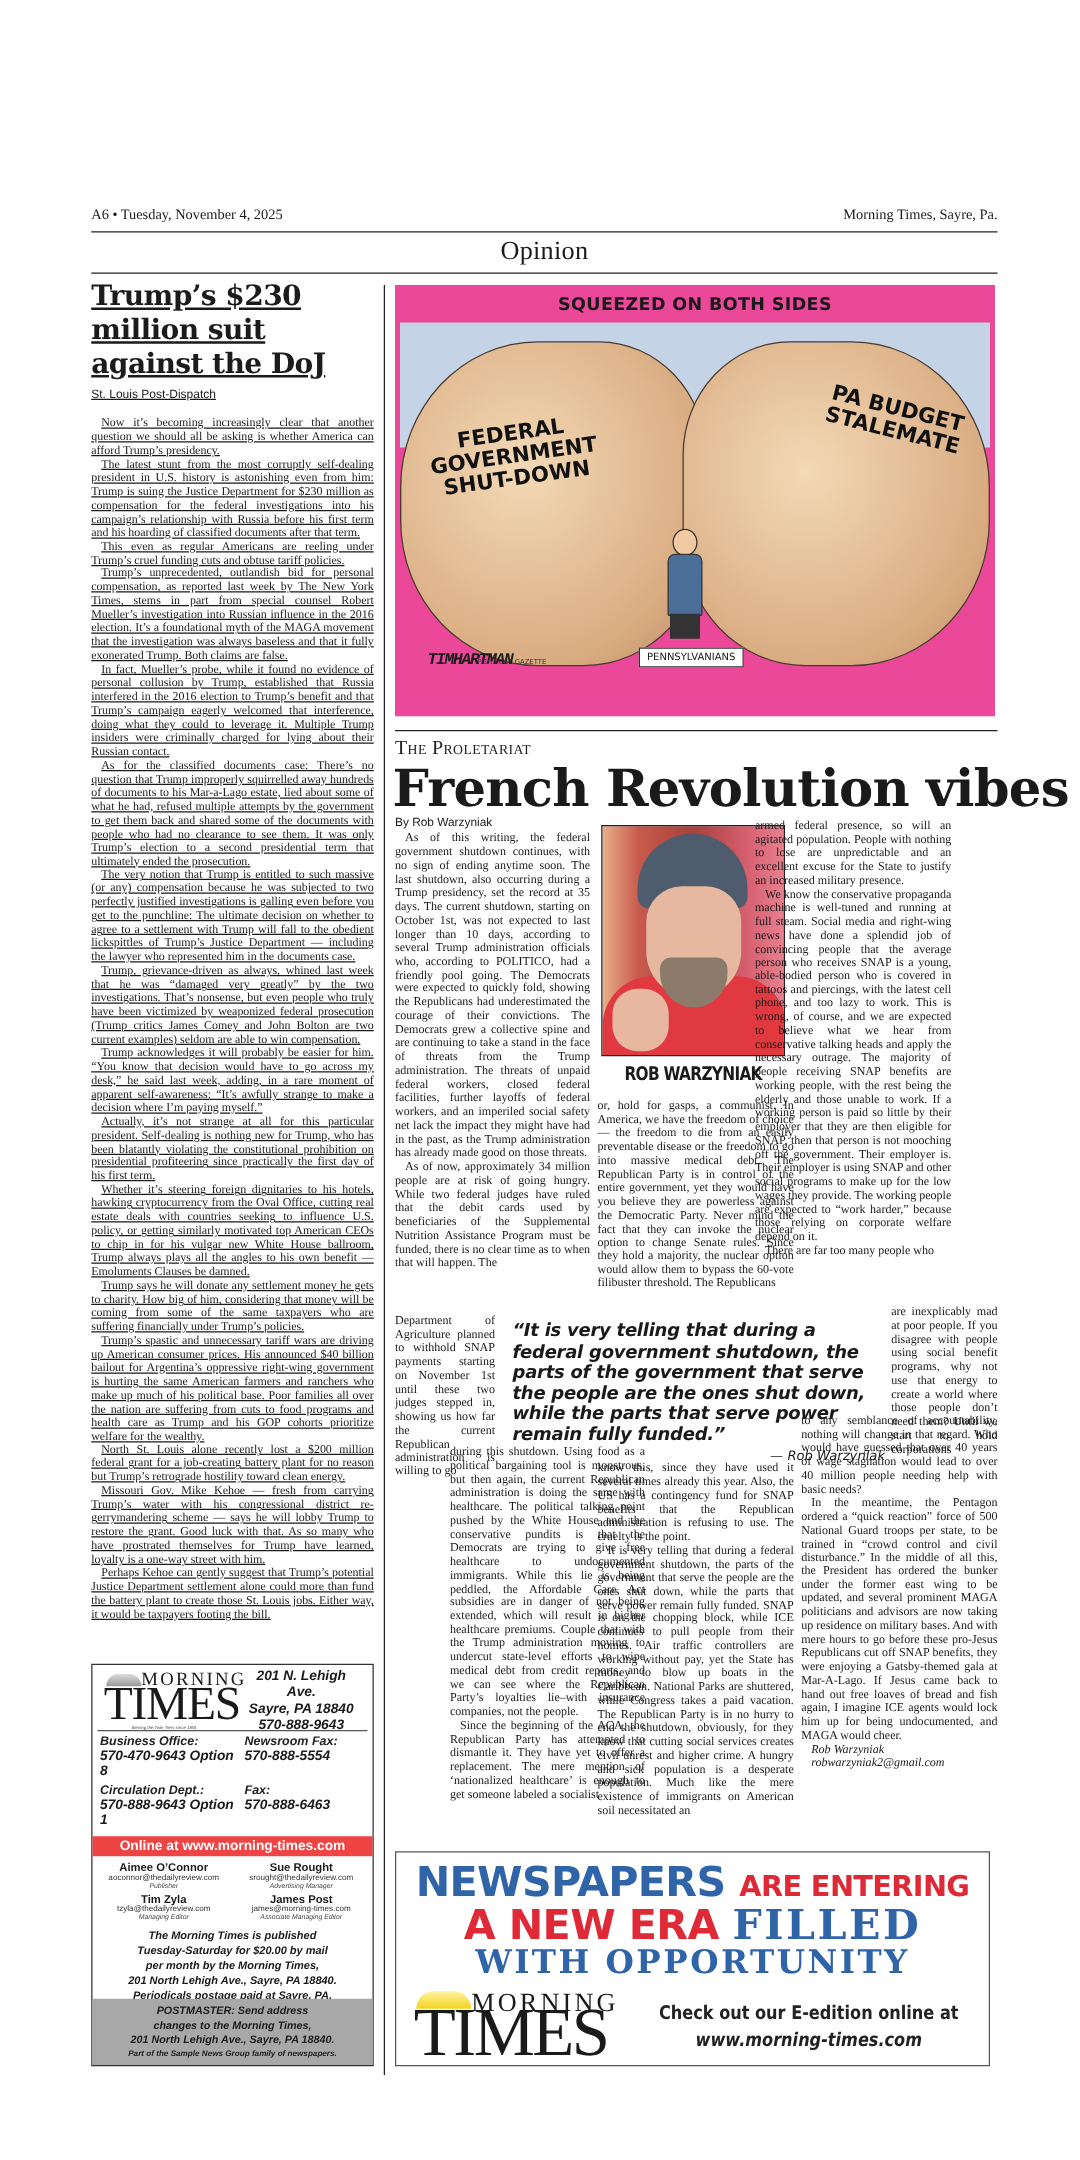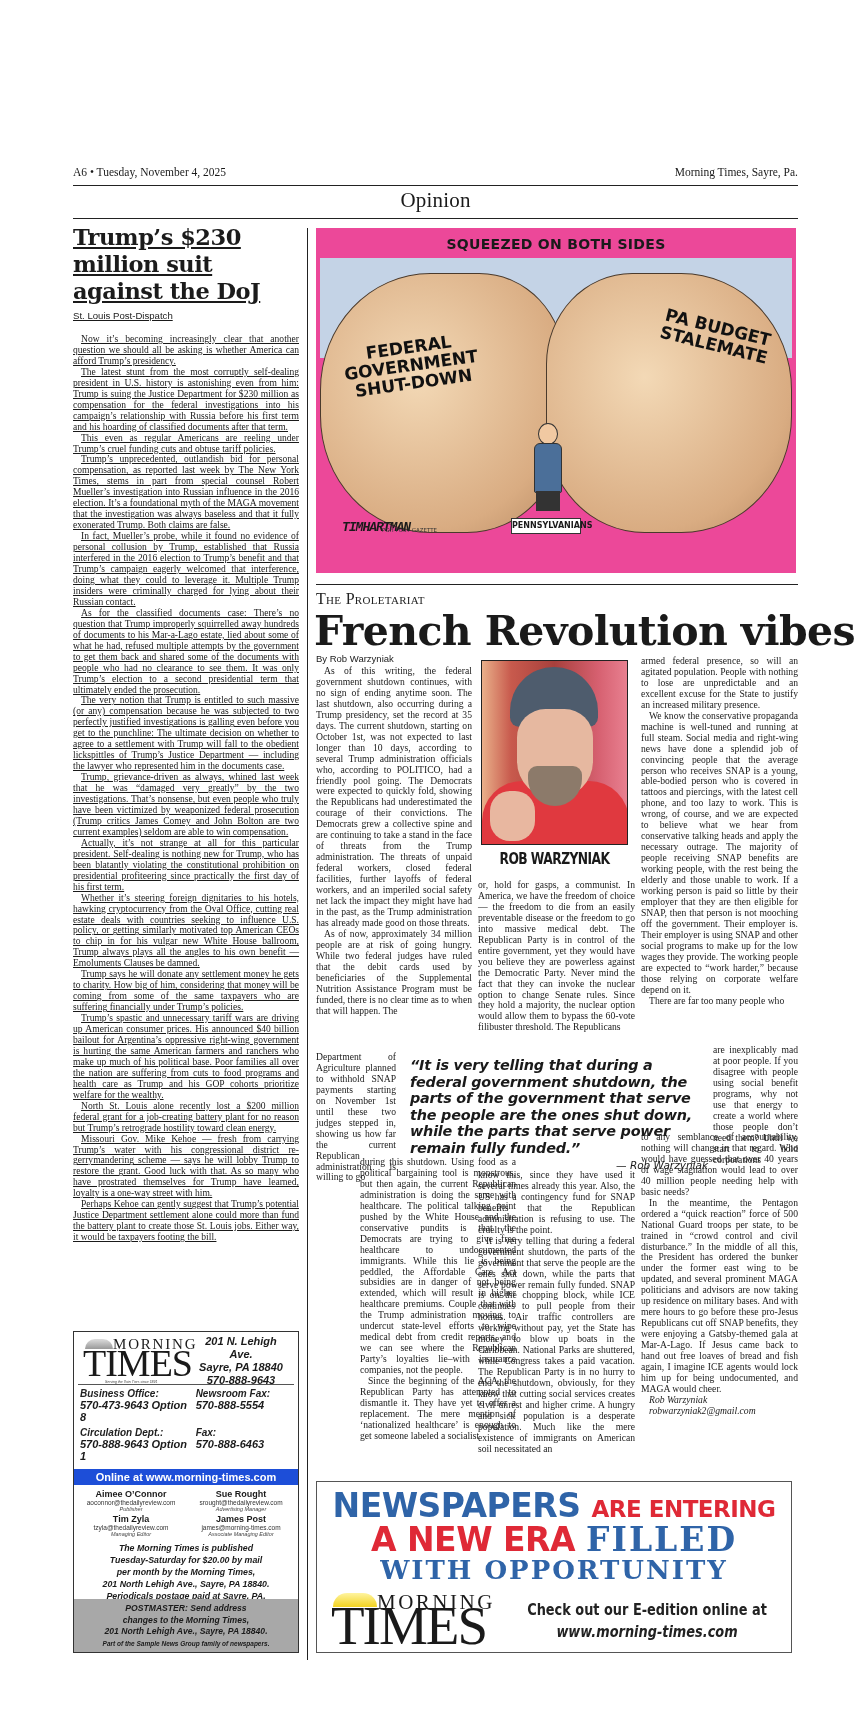--- a/index.html
+++ b/index.html
@@ -24,21 +24,21 @@
   .ib-top { display: flex; align-items: center; padding: 5px 5px 0 5px; height: 53px; border-bottom: 1px solid #555; margin: 0 4px; }
   .ib-logo { width: 110px; position: relative; height: 50px; }
   .ib-logo .morning { position: absolute; top: 0px; left: 30px; font-family: "Liberation Serif", serif; font-size: 15px; letter-spacing: 1.8px; }
   .ib-logo .times { position: absolute; top: 8px; left: 0; font-family: "Liberation Serif", serif; font-size: 38px; letter-spacing: -1px; line-height: 38px; }
   .ib-logo .since { position: absolute; top: 44px; left: 22px; font-size: 3.5px; font-style: italic; color: #444; }
   .ib-logo .sun { position: absolute; top: 3px; left: 2px; width: 28px; height: 10px; background: linear-gradient(#ddd, #999); border-radius: 14px 14px 0 0; }
   .ib-addr { flex: 1; text-align: center; font-weight: bold; font-style: italic; font-size: 11px; line-height: 13px; }
   .ib-grid { display: grid; grid-template-columns: 1.2fr 1fr; padding: 3px 6px; row-gap: 4px; }
   .ib-label { font-style: italic; font-size: 10px; font-weight: bold; color: #222; }
   .ib-val { font-style: italic; font-size: 11px; font-weight: bold; }
-  .ib-online { background: #1d4ed8; color: #fff; font-weight: bold; text-align: center; font-size: 11px; padding: 2px 0; margin-top: 4px; }
+  .ib-online { background: #ef4444; color: #fff; font-weight: bold; text-align: center; font-size: 11px; padding: 2px 0; margin-top: 4px; }
   .ib-staff { display: grid; grid-template-columns: 1fr 1fr; text-align: center; padding: 4px 2px 0 2px; row-gap: 2px; }
   .staff-name { font-weight: bold; font-size: 9px; }
   .staff-email { font-size: 6.5px; color: #333; }
   .staff-role { font-size: 5.5px; font-style: italic; color: #444; }
   .ib-pub { text-align: center; font-weight: bold; font-style: italic; font-size: 8.8px; line-height: 12px; padding: 5px 2px 6px; }
   .ib-post { background: #a8a8a8; text-align: center; font-weight: bold; font-style: italic; font-size: 8.6px; line-height: 11.5px; padding: 4px 2px 3px; position: absolute; bottom: 0; left: 0; right: 0; }
   .ib-post .small { font-size: 6.5px; }
 
   
   .cartoon { position: absolute; top: 228px; left: 316px; width: 480px; height: 345px; background: #ec4899; }
@@ -47,38 +47,38 @@
   .fist { position: absolute; background: radial-gradient(ellipse at 40% 40%, #f3d9b6, #d9ac82 70%, #b88a63); border: 1.5px solid #4a3a2c; }
   .fist-l { top: 45px; left: 4px; width: 245px; height: 260px; border-radius: 45% 35% 40% 45%; }
   .fist-r { top: 45px; left: 230px; width: 246px; height: 260px; border-radius: 35% 45% 45% 40%; }
   .fist-label { position: absolute; font-family: "DejaVu Sans", sans-serif; font-weight: bold; color: #111; font-size: 17px; line-height: 18px; text-align: center; transform: rotate(-8deg); }
   .fl-label { top: 110px; left: 25px; }
   .fr-label { top: 90px; left: 345px; transform: rotate(14deg); }
   .person { position: absolute; top: 195px; left: 214px; width: 36px; height: 90px; }
   .person .head { position: absolute; top: 0; left: 8px; width: 20px; height: 22px; background: #f1c9a2; border: 1px solid #333; border-radius: 50%; }
   .person .body { position: absolute; top: 20px; left: 4px; width: 28px; height: 50px; background: #4b6f99; border: 1px solid #333; border-radius: 6px 6px 2px 2px; }
   .person .legs { position: absolute; top: 68px; left: 6px; width: 24px; height: 20px; background: #333; }
-  .sign { position: absolute; top: 290px; left: 195px; width: 70px; height: 16px; border: 1px solid #333; background: #fff; font-family: "DejaVu Sans", sans-serif; font-size: 8px; font-weight: bold; text-align: center; line-height: 14px; }
+  .sign { position: absolute; top: 290px; left: 195px; width: 84px; height: 16px; border: 1px solid #333; background: #fff; font-family: "DejaVu Sans", sans-serif; font-size: 8px; font-weight: normal; text-align: center; line-height: 14px; }
   .sig { position: absolute; top: 292px; left: 8px; font-family: Liberation Mono, monospace; font-size: 13px; font-weight: bold; font-style: italic; letter-spacing: -1px; margin-left: 18px; }
   .sig-paper { position: absolute; top: 299px; left: 66px; font-size: 5.5px; font-family: "DejaVu Sans", sans-serif; color: #333; }
   .rule-cartoon { position: absolute; top: 584px; left: 316px; width: 482px; border-top: 1.3px solid #222; }
 
   
   .kicker { position: absolute; top: 590px; left: 316px; font-size: 16px; font-variant: small-caps; letter-spacing: 0.3px; color: #222; }
   .headline-r { position: absolute; top: 607px; left: 314px; width: 490px; font-family: "DejaVu Serif", serif; font-weight: bold; font-size: 41px; line-height: 48px; letter-spacing: -0.6px; color: #1a1a1a; white-space: nowrap; }
   .byline { position: absolute; top: 653px; left: 316px; font-family: "Liberation Sans", sans-serif; font-size: 9.5px; }
 
   .rcol { position: absolute; font-size: 9.65px; line-height: 10.95px; text-align: justify; }
   .rcol p { text-indent: 8px; }
   .rc1 { top: 666px; left: 316px; width: 156px; }
   .rc1b { top: 1157px; left: 316px; width: 156px; margin-left: 44px; }
   .rc1-narrow { top: 1052px; left: 316px; width: 80px; }
   .rc2 { top: 880px; left: 478px; width: 157px; }
   .rc2b { top: 1170px; left: 478px; width: 157px; }
-  .rc3 { top: 656px; left: 641px; width: 157px; }
+  .rc3 { top: 656px; left: 604px; width: 157px; }
   .rc3-narrow { top: 1045px; left: 713px; width: 85px; }
   .rc3b { top: 1132px; left: 641px; width: 157px; }
   .sign-off { font-style: italic; padding-left: 8px; text-align: left; }
 
   .photo { position: absolute; top: 660px; left: 481px; width: 147px; height: 185px; border: 1px solid #222; background: linear-gradient(90deg, #e9b08a 0%, #c85a4d 20%, #a8403c 50%, #d66070 80%, #e88090 100%); overflow: hidden; }
   .photo .beanie { position: absolute; top: 6px; left: 28px; width: 88px; height: 60px; background: #4e5c6d; border-radius: 45px 45px 10px 10px; }
   .photo .face { position: absolute; top: 48px; left: 35px; width: 76px; height: 90px; background: #e6b8a0; border-radius: 30px 30px 40px 40px; }
   .photo .beard { position: absolute; top: 105px; left: 46px; width: 54px; height: 40px; background: #8c7a6a; border-radius: 10px 10px 30px 30px; }
   .photo .shirt { position: absolute; top: 120px; left: 0; width: 147px; height: 70px; background: #e0393f; border-radius: 40px 40px 0 0; }
   .photo .hand { position: absolute; top: 130px; left: 8px; width: 45px; height: 50px; background: #e8b7a0; border-radius: 20px; }
@@ -122,20 +122,21 @@
   <div class="left-source">St. Louis Post-Dispatch</div>
   <div class="body-text">
     <p>Now it’s becoming increasingly clear that another question we should all be asking is whether America can afford Trump’s presidency.</p>
     <p>The latest stunt from the most corruptly self-dealing president in U.S. history is astonishing even from him: Trump is suing the Justice Department for $230 million as compensation for the federal investigations into his campaign’s relationship with Russia before his first term and his hoarding of classified documents after that term.</p>
     <p>This even as regular Americans are reeling under Trump’s cruel funding cuts and obtuse tariff policies.</p>
     <p>Trump’s unprecedented, outlandish bid for personal compensation, as reported last week by The New York Times, stems in part from special counsel Robert Mueller’s investigation into Russian influence in the 2016 election. It’s a foundational myth of the MAGA movement that the investigation was always baseless and that it fully exonerated Trump. Both claims are false.</p>
     <p>In fact, Mueller’s probe, while it found no evidence of personal collusion by Trump, established that Russia interfered in the 2016 election to Trump’s benefit and that Trump’s campaign eagerly welcomed that interference, doing what they could to leverage it. Multiple Trump insiders were criminally charged for lying about their Russian contact.</p>
     <p>As for the classified documents case: There’s no question that Trump improperly squirrelled away hundreds of documents to his Mar-a-Lago estate, lied about some of what he had, refused multiple attempts by the government to get them back and shared some of the documents with people who had no clearance to see them. It was only Trump’s election to a second presidential term that ultimately ended the prosecution.</p>
     <p>The very notion that Trump is entitled to such massive (or any) compensation because he was subjected to two perfectly justified investigations is galling even before you get to the punchline: The ultimate decision on whether to agree to a settlement with Trump will fall to the obedient lickspittles of Trump’s Justice Department — including the lawyer who represented him in the documents case.</p>
     <p>Trump, grievance-driven as always, whined last week that he was “damaged very greatly” by the two investigations. That’s nonsense, but even people who truly have been victimized by weaponized federal prosecution (Trump critics James Comey and John Bolton are two current examples) seldom are able to win compensation.</p>
+    <p>Trump acknowledges it will probably be easier for him. “You know that decision would have to go across my desk,” he said last week, adding, in a rare moment of apparent self-awareness: “It’s awfully strange to make a decision where I’m paying myself.”</p>
     <p>Actually, it’s not strange at all for this particular president. Self-dealing is nothing new for Trump, who has been blatantly violating the constitutional prohibition on presidential profiteering since practically the first day of his first term.</p>
     <p>Whether it’s steering foreign dignitaries to his hotels, hawking cryptocurrency from the Oval Office, cutting real estate deals with countries seeking to influence U.S. policy, or getting similarly motivated top American CEOs to chip in for his vulgar new White House ballroom, Trump always plays all the angles to his own benefit — Emoluments Clauses be damned.</p>
     <p>Trump says he will donate any settlement money he gets to charity. How big of him, considering that money will be coming from some of the same taxpayers who are suffering financially under Trump’s policies.</p>
     <p>Trump’s spastic and unnecessary tariff wars are driving up American consumer prices. His announced $40 billion bailout for Argentina’s oppressive right-wing government is hurting the same American farmers and ranchers who make up much of his political base. Poor families all over the nation are suffering from cuts to food programs and health care as Trump and his GOP cohorts prioritize welfare for the wealthy.</p>
     <p>North St. Louis alone recently lost a $200 million federal grant for a job-creating battery plant for no reason but Trump’s retrograde hostility toward clean energy.</p>
     <p>Missouri Gov. Mike Kehoe — fresh from carrying Trump’s water with his congressional district re-gerrymandering scheme — says he will lobby Trump to restore the grant. Good luck with that. As so many who have prostrated themselves for Trump have learned, loyalty is a one-way street with him.</p>
     <p>Perhaps Kehoe can gently suggest that Trump’s potential Justice Department settlement alone could more than fund the battery plant to create those St. Louis jobs. Either way, it would be taxpayers footing the bill.</p>
   </div>
 </div>
 
@@ -149,21 +150,21 @@
     </div>
     <div class="ib-addr">
       <div>201 N. Lehigh Ave.</div>
       <div>Sayre, PA 18840</div>
       <div>570-888-9643</div>
     </div>
   </div>
   <div class="ib-grid">
     <div>
       <div class="ib-label">Business Office:</div>
-      <div class="ib-val">570-473-9643 Option 8</div>
+      <div class="ib-val">570-470-9643 Option 8</div>
     </div>
     <div>
       <div class="ib-label">Newsroom Fax:</div>
       <div class="ib-val">570-888-5554</div>
     </div>
     <div>
       <div class="ib-label">Circulation Dept.:</div>
       <div class="ib-val">570-888-9643 Option 1</div>
     </div>
     <div>

